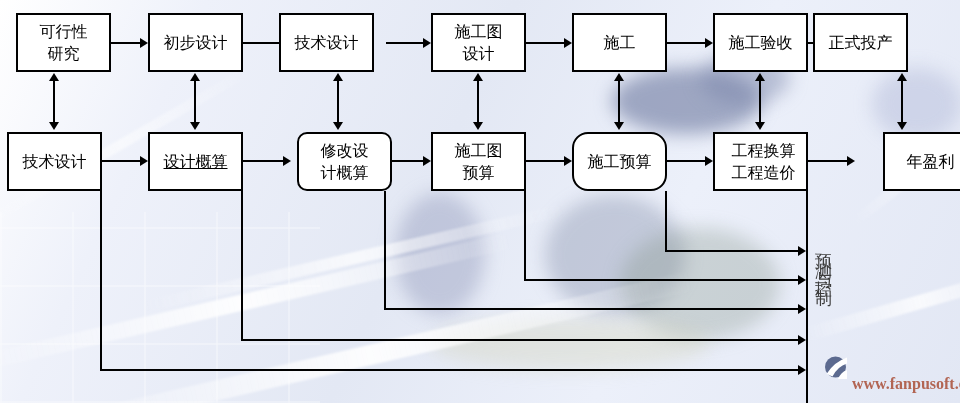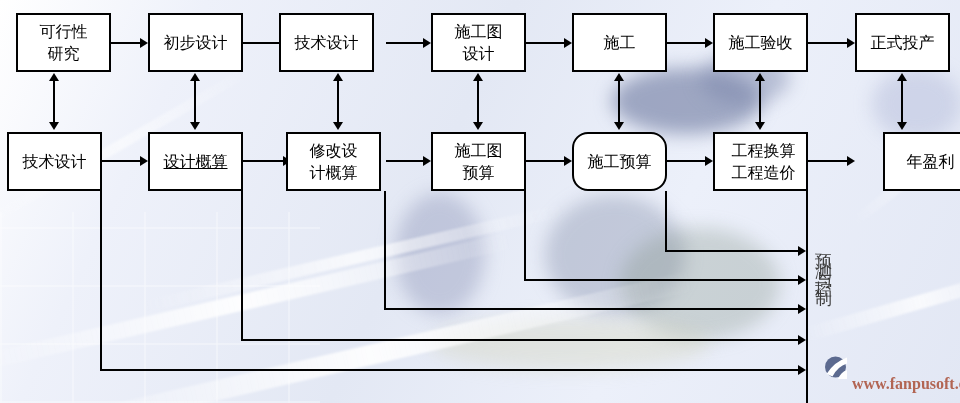--- a/index.html
+++ b/index.html
@@ -77,27 +77,27 @@
 
   <div class="row-top">
     <div class="node" style="left:7px;margin-left:9px;">可行性
 研究</div>
     <div class="node" style="left:148px;">初步设计</div>
     <div class="node" style="left:279px;">技术设计</div>
     <div class="node" style="left:431px;">施工图
 设计</div>
     <div class="node" style="left:572px;">施工</div>
     <div class="node" style="left:713px;">施工验收</div>
-    <div class="node" style="left:855px;font-family:Liberation Serif, serif;">正式投产</div>
+    <div class="node" style="left:813px;font-family:Liberation Serif, serif;">正式投产</div>
   </div>
 
   <div class="row-bottom">
     <div class="node" style="left:7px;">技术设计</div>
     <div class="node" style="left:148px;text-decoration:underline;">设计概算</div>
-    <div class="node" style="left:286px;">修改设
+    <div class="node" style="left:297px;border-radius:10px;">修改设
 计概算</div>
     <div class="node" style="left:431px;">施工图
 预算</div>
     <div class="node" style="left:572px;border-radius:16px;">施工预算</div>
     <div class="node" style="left:713px;padding-left:6px;">工程换算
 工程造价</div>
     <div class="node" style="left:855px;margin-left:28px;">年盈利</div>
   </div>
 
   <div class="ha" style="left:102px;top:42px;width:38px;"></div>

